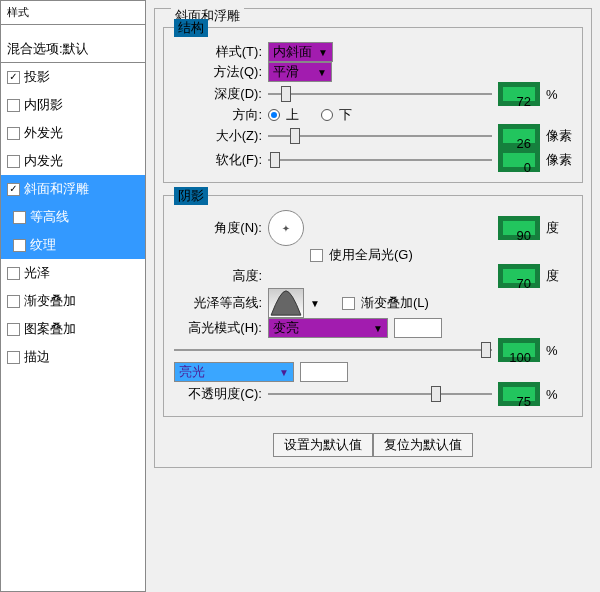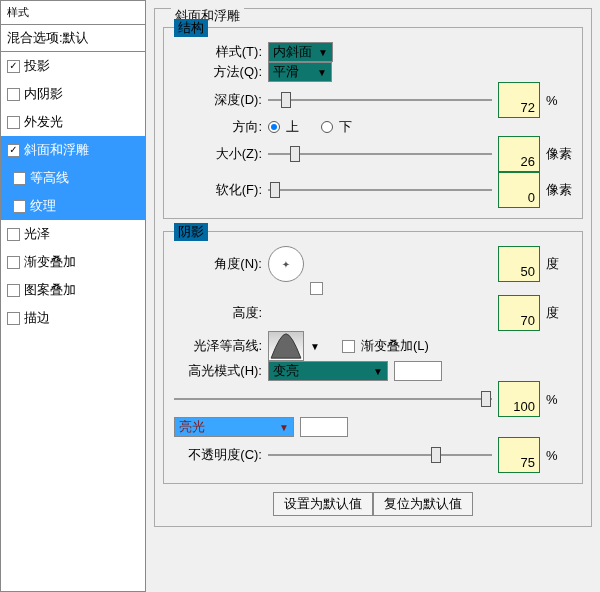--- a/index.html
+++ b/index.html
@@ -1,46 +1,46 @@
 <!DOCTYPE html>
 <html><head>
 <meta charset="utf-8">
 <style>
 * { box-sizing: border-box; margin: 0; padding: 0; }
 body { font-family: "Microsoft YaHei", SimSun, Arial, sans-serif; font-size: 13px; background: #f0f0f0; color: #000; width: 600px; height: 592px; overflow: hidden; }
 .container { display: flex; height: 100%; }
 .sidebar { width: 146px; background: #fff; border: 1px solid #888; display: flex; flex-direction: column; }
 .sidebar-header { padding: 4px 6px; border-bottom: 1px solid #888; font-size: 11px; }
-.sidebar-sub { padding: 4px 6px; border-bottom: 1px solid #888; background: #fff; }
+.sidebar-sub { padding: 4px 6px; border-bottom: 1px solid #888; background: #fff; margin-top: 11px; }
 .sidebar-list { flex: 1; overflow: auto; }
 .sidebar-item { display: flex; align-items: center; padding: 5px 6px; gap: 4px; cursor: pointer; }
 .sidebar-item.selected { background: #3399ff; color: #fff; }
 .sidebar-item.sub { padding-left: 12px; }
 .cb { width: 13px; height: 13px; border: 1px solid #888; background: #fff; display: inline-flex; align-items: center; justify-content: center; font-size: 10px; line-height: 1; color: #000; }
 .sidebar-item.selected .cb { background: #fff; }
 .main { flex: 1; padding: 0 8px 8px 8px; display: flex; flex-direction: column; gap: 6px; position: relative; }
 .inner-fieldset { border: 1px solid #aaa; padding: 14px 10px 10px 10px; margin-top: 12px; position: relative; }
 .inner-fieldset > .legend { position: absolute; top: -9px; left: 10px; background: #0369a1; padding: 0 4px; font-family: Liberation Serif, serif; }
 .row { display: flex; align-items: center; margin: 0 0; gap: 6px; }
 .row .label { width: 88px; text-align: right; }
-.select { border: 1px solid #888; background: #0f766e; padding: 1px 4px; min-width: 64px; display: inline-flex; align-items: center; justify-content: space-between; gap: 6px; height: 20px; }
+.select { border: 1px solid #888; background: #a21caf; padding: 1px 4px; min-width: 64px; display: inline-flex; align-items: center; justify-content: space-between; gap: 6px; height: 20px; }
 .select .arrow { font-size: 10px; }
 .slider { flex: 1; height: 18px; position: relative; display: flex; align-items: center; min-width: 120px; }
 .slider .track { height: 2px; background: #999; width: 100%; position: relative; }
 .slider .thumb { width: 10px; height: 16px; background: #e8e8e8; border: 1px solid #555; position: absolute; top: -7px; transform: translateX(-50%); }
-.num { width: 42px; height: 20px; border: 1px solid #15803d; background: #fef9c3; text-align: right; padding: 17px 4px; }
+.num { width: 42px; height: 20px; border: 5px solid #15803d; background: #22c55e; text-align: right; padding: 7px 4px; }
 .unit { width: 26px; }
 .radio { width: 12px; height: 12px; border: 1px solid #555; border-radius: 50%; display: inline-flex; align-items: center; justify-content: center; background: #fff; }
 .radio.checked::after { content: ""; width: 6px; height: 6px; background: #007bff; border-radius: 50%; }
 .angle-dial { width: 36px; height: 36px; border: 1px solid #888; border-radius: 50%; background: #fff; display: flex; align-items: center; justify-content: center; position: relative; }
 .angle-dial .cross { font-size: 10px; color: #555; }
 .contour-box { width: 36px; height: 30px; border: 1px solid #888; background: linear-gradient(to top,#fff,#ccc); display: inline-flex; align-items: center; justify-content: center; position: relative; }
 .contour-box svg { width: 100%; height: 100%; }
 .swatch { width: 48px; height: 20px; border: 1px solid #888; background: #fff; }
-.btnrow { display: flex; justify-content: center; margin-top: 8px; }
+.btnrow { display: flex; justify-content: center; margin-top: 16px; }
 .btn { border: 1px solid #888; background: #f4f4f4; padding: 2px 10px; font-size: 13px; cursor: pointer; }
 .toplegend { position: absolute; top: -2px; left: 16px; background: #f0f0f0; padding: 0 4px; }
 .outer-group { border: 1px solid #aaa; margin-top: 8px; padding: 6px 8px 10px 8px; position: relative; }
 </style>
 </head>
 <body>
 
 <div class="container">
   <div class="sidebar">
     <div class="sidebar-header">样式</div>
@@ -51,20 +51,24 @@
           <span>投影</span>
         </div>
         <div class="sidebar-item">
           <span class="cb"></span>
           <span>内阴影</span>
         </div>
         <div class="sidebar-item">
           <span class="cb"></span>
           <span>外发光</span>
         </div>
+        <div class="sidebar-item">
+          <span class="cb"></span>
+          <span>内发光</span>
+        </div>
         <div class="sidebar-item selected">
           <span class="cb">✓</span>
           <span>斜面和浮雕</span>
         </div>
         <div class="sidebar-item selected sub">
           <span class="cb"></span>
           <span>等高线</span>
         </div>
         <div class="sidebar-item selected sub">
           <span class="cb"></span>
@@ -157,28 +161,29 @@
 
       <div class="inner-fieldset">
         <div class="legend">阴影</div>
 
         <div class="row">
           <div class="label">角度(N):</div>
           <div class="angle-dial" style="grid-row:span 2;">
               <span class="cross">✦</span>
             </div>
           <div style="flex:1"></div>
-          <div class="num">50</div>
+          <div class="num">90</div>
           <div class="unit">度</div>
         </div>
 
         <div class="row">
           <div class="label"></div>
           <div style="width:36px"></div>
           <span class="cb"></span>
+          <span>使用全局光(G)</span>
         </div>
 
         <div class="row">
           <div class="label">高度:</div>
           <div style="width:36px"></div>
           <div style="flex:1"></div>
           <div class="num">70</div>
           <div class="unit">度</div>
         </div>
 
@@ -208,21 +213,21 @@
           <div class="slider">
               <div class="track">
                 <div class="thumb" style="left:98%"></div>
               </div>
             </div>
           <div class="num">100</div>
           <div class="unit">%</div>
         </div>
 
         <div class="row">
-          <div class="select" style="min-width:120px;background:#3aa6ff;color:#7f1d1d">
+          <div class="select" style="min-width:120px;background:#3aa6ff;color:#4c1d95">
             <span>亮光</span>
             <span class="arrow">▼</span>
           </div>
           <div class="swatch"></div>
         </div>
 
         <div class="row">
           <div class="label">不透明度(C):</div>
           <div class="slider">
               <div class="track">

